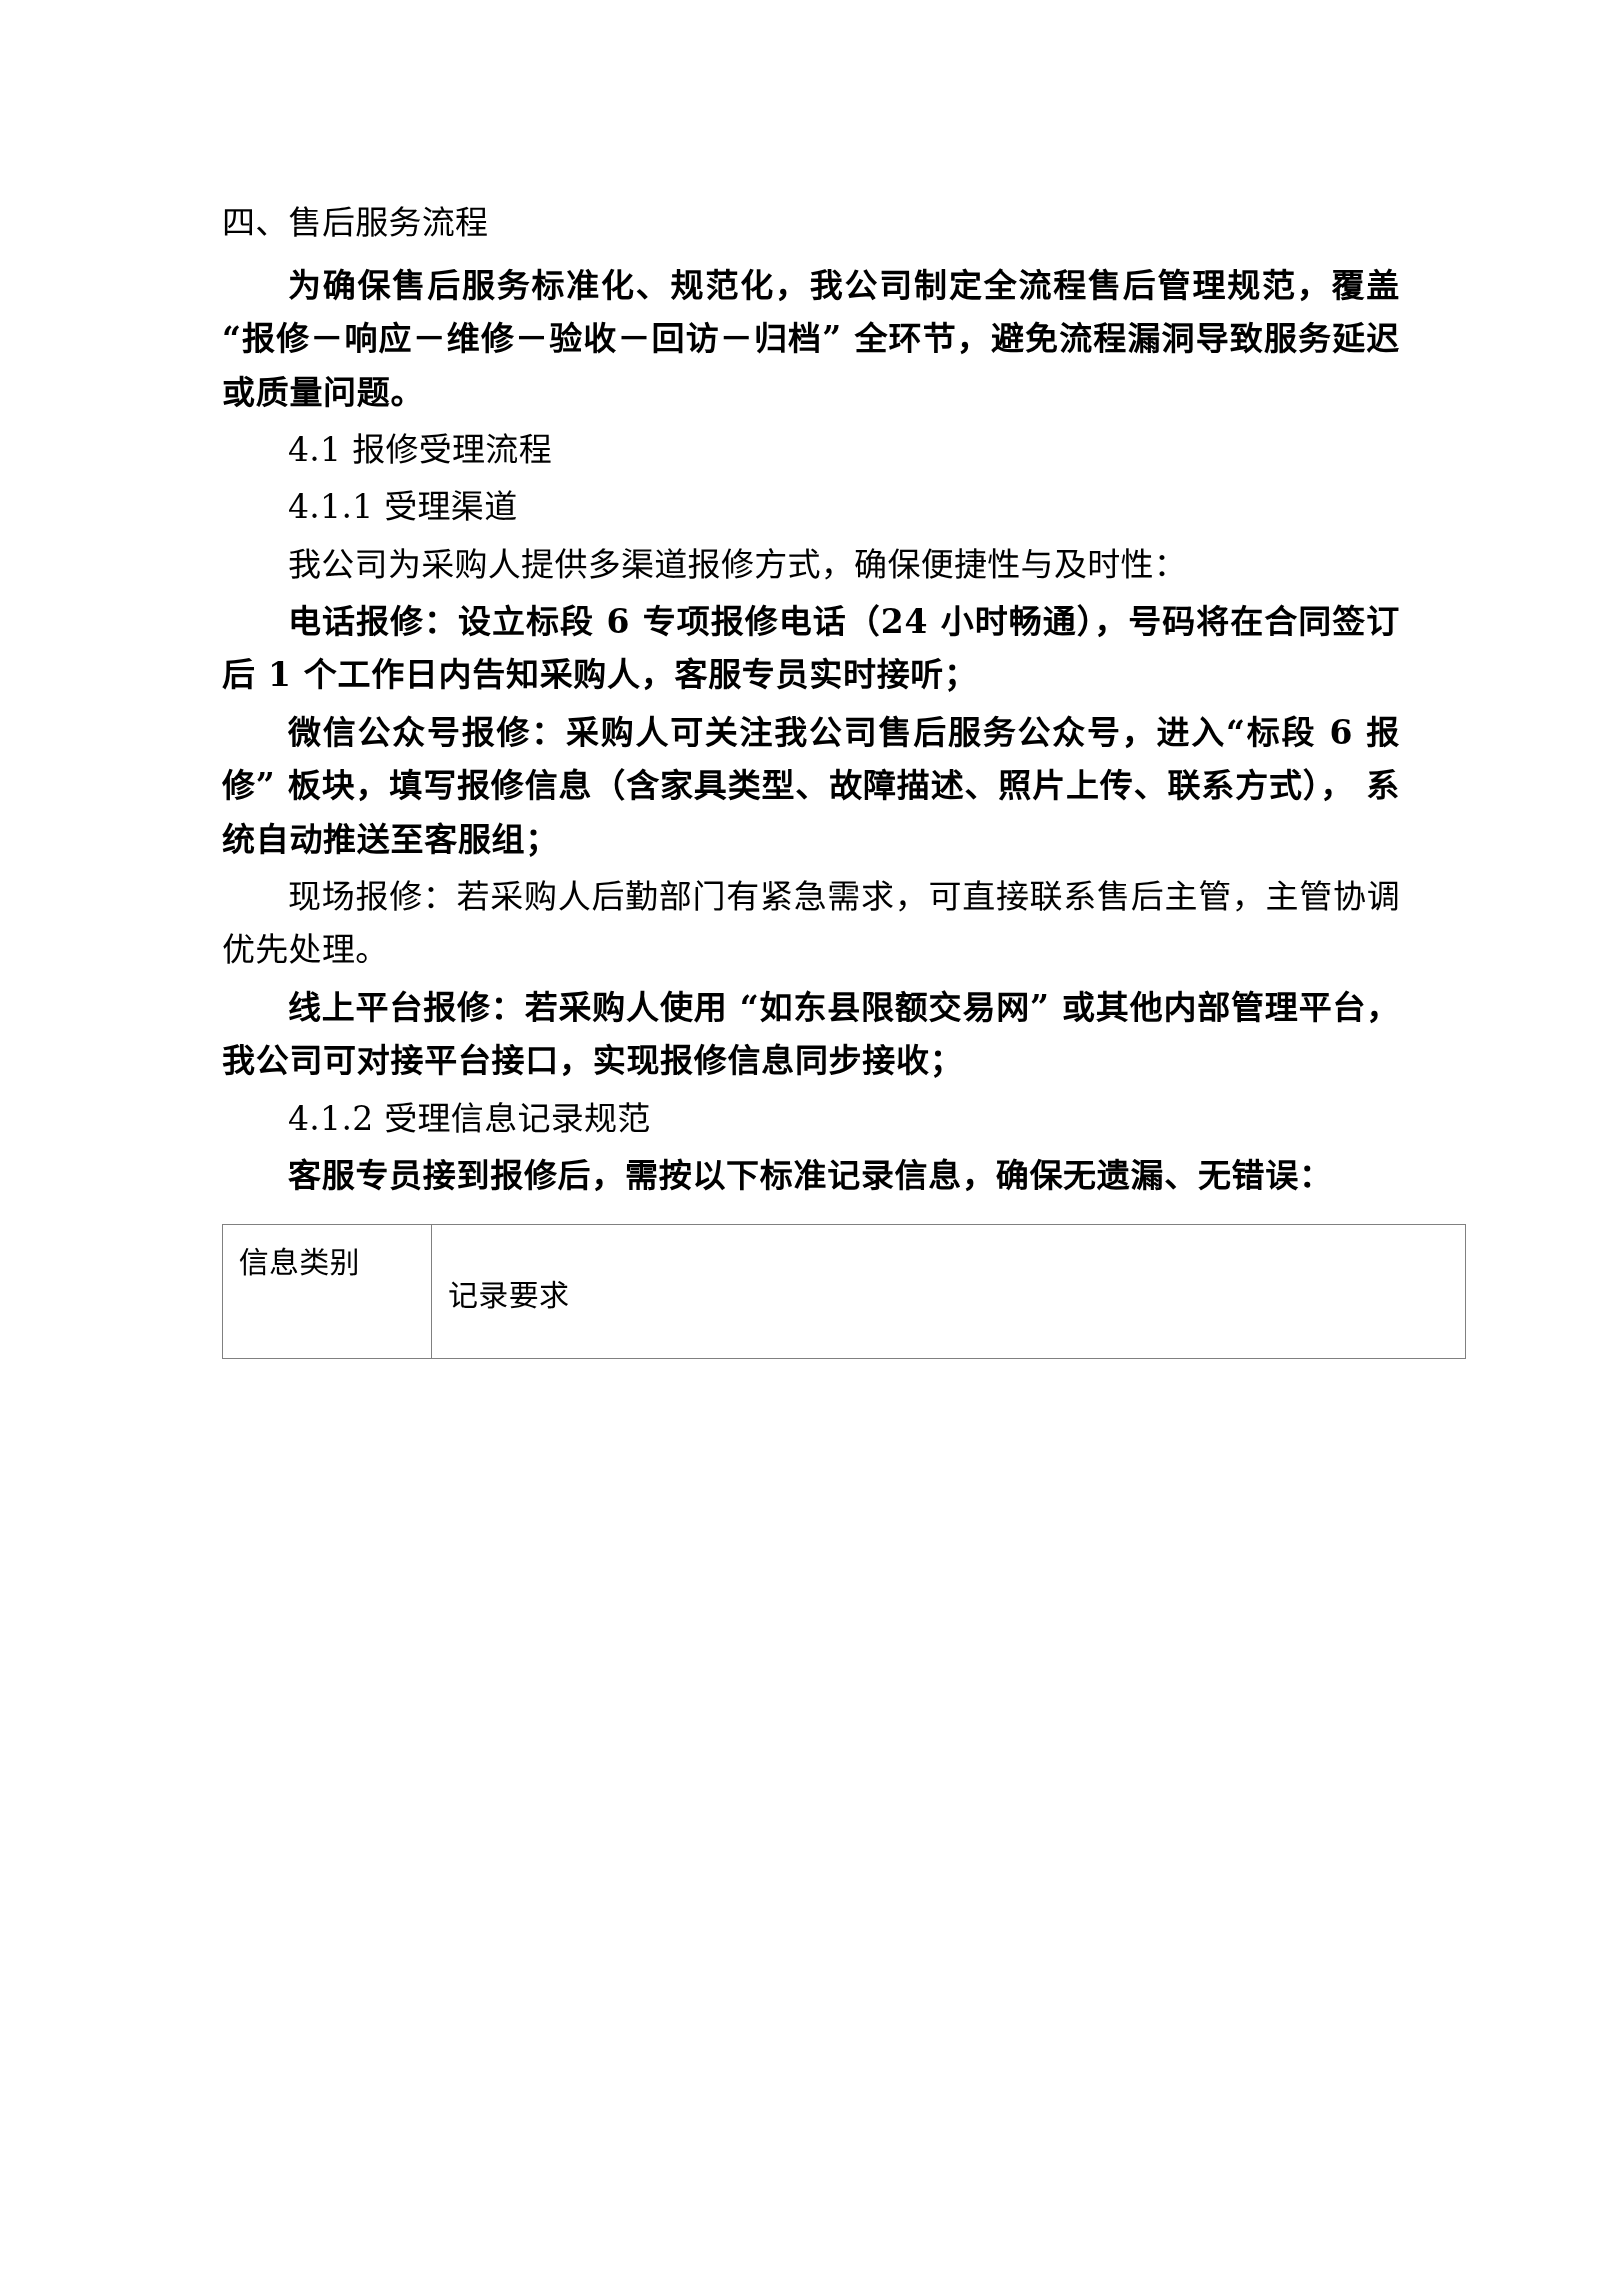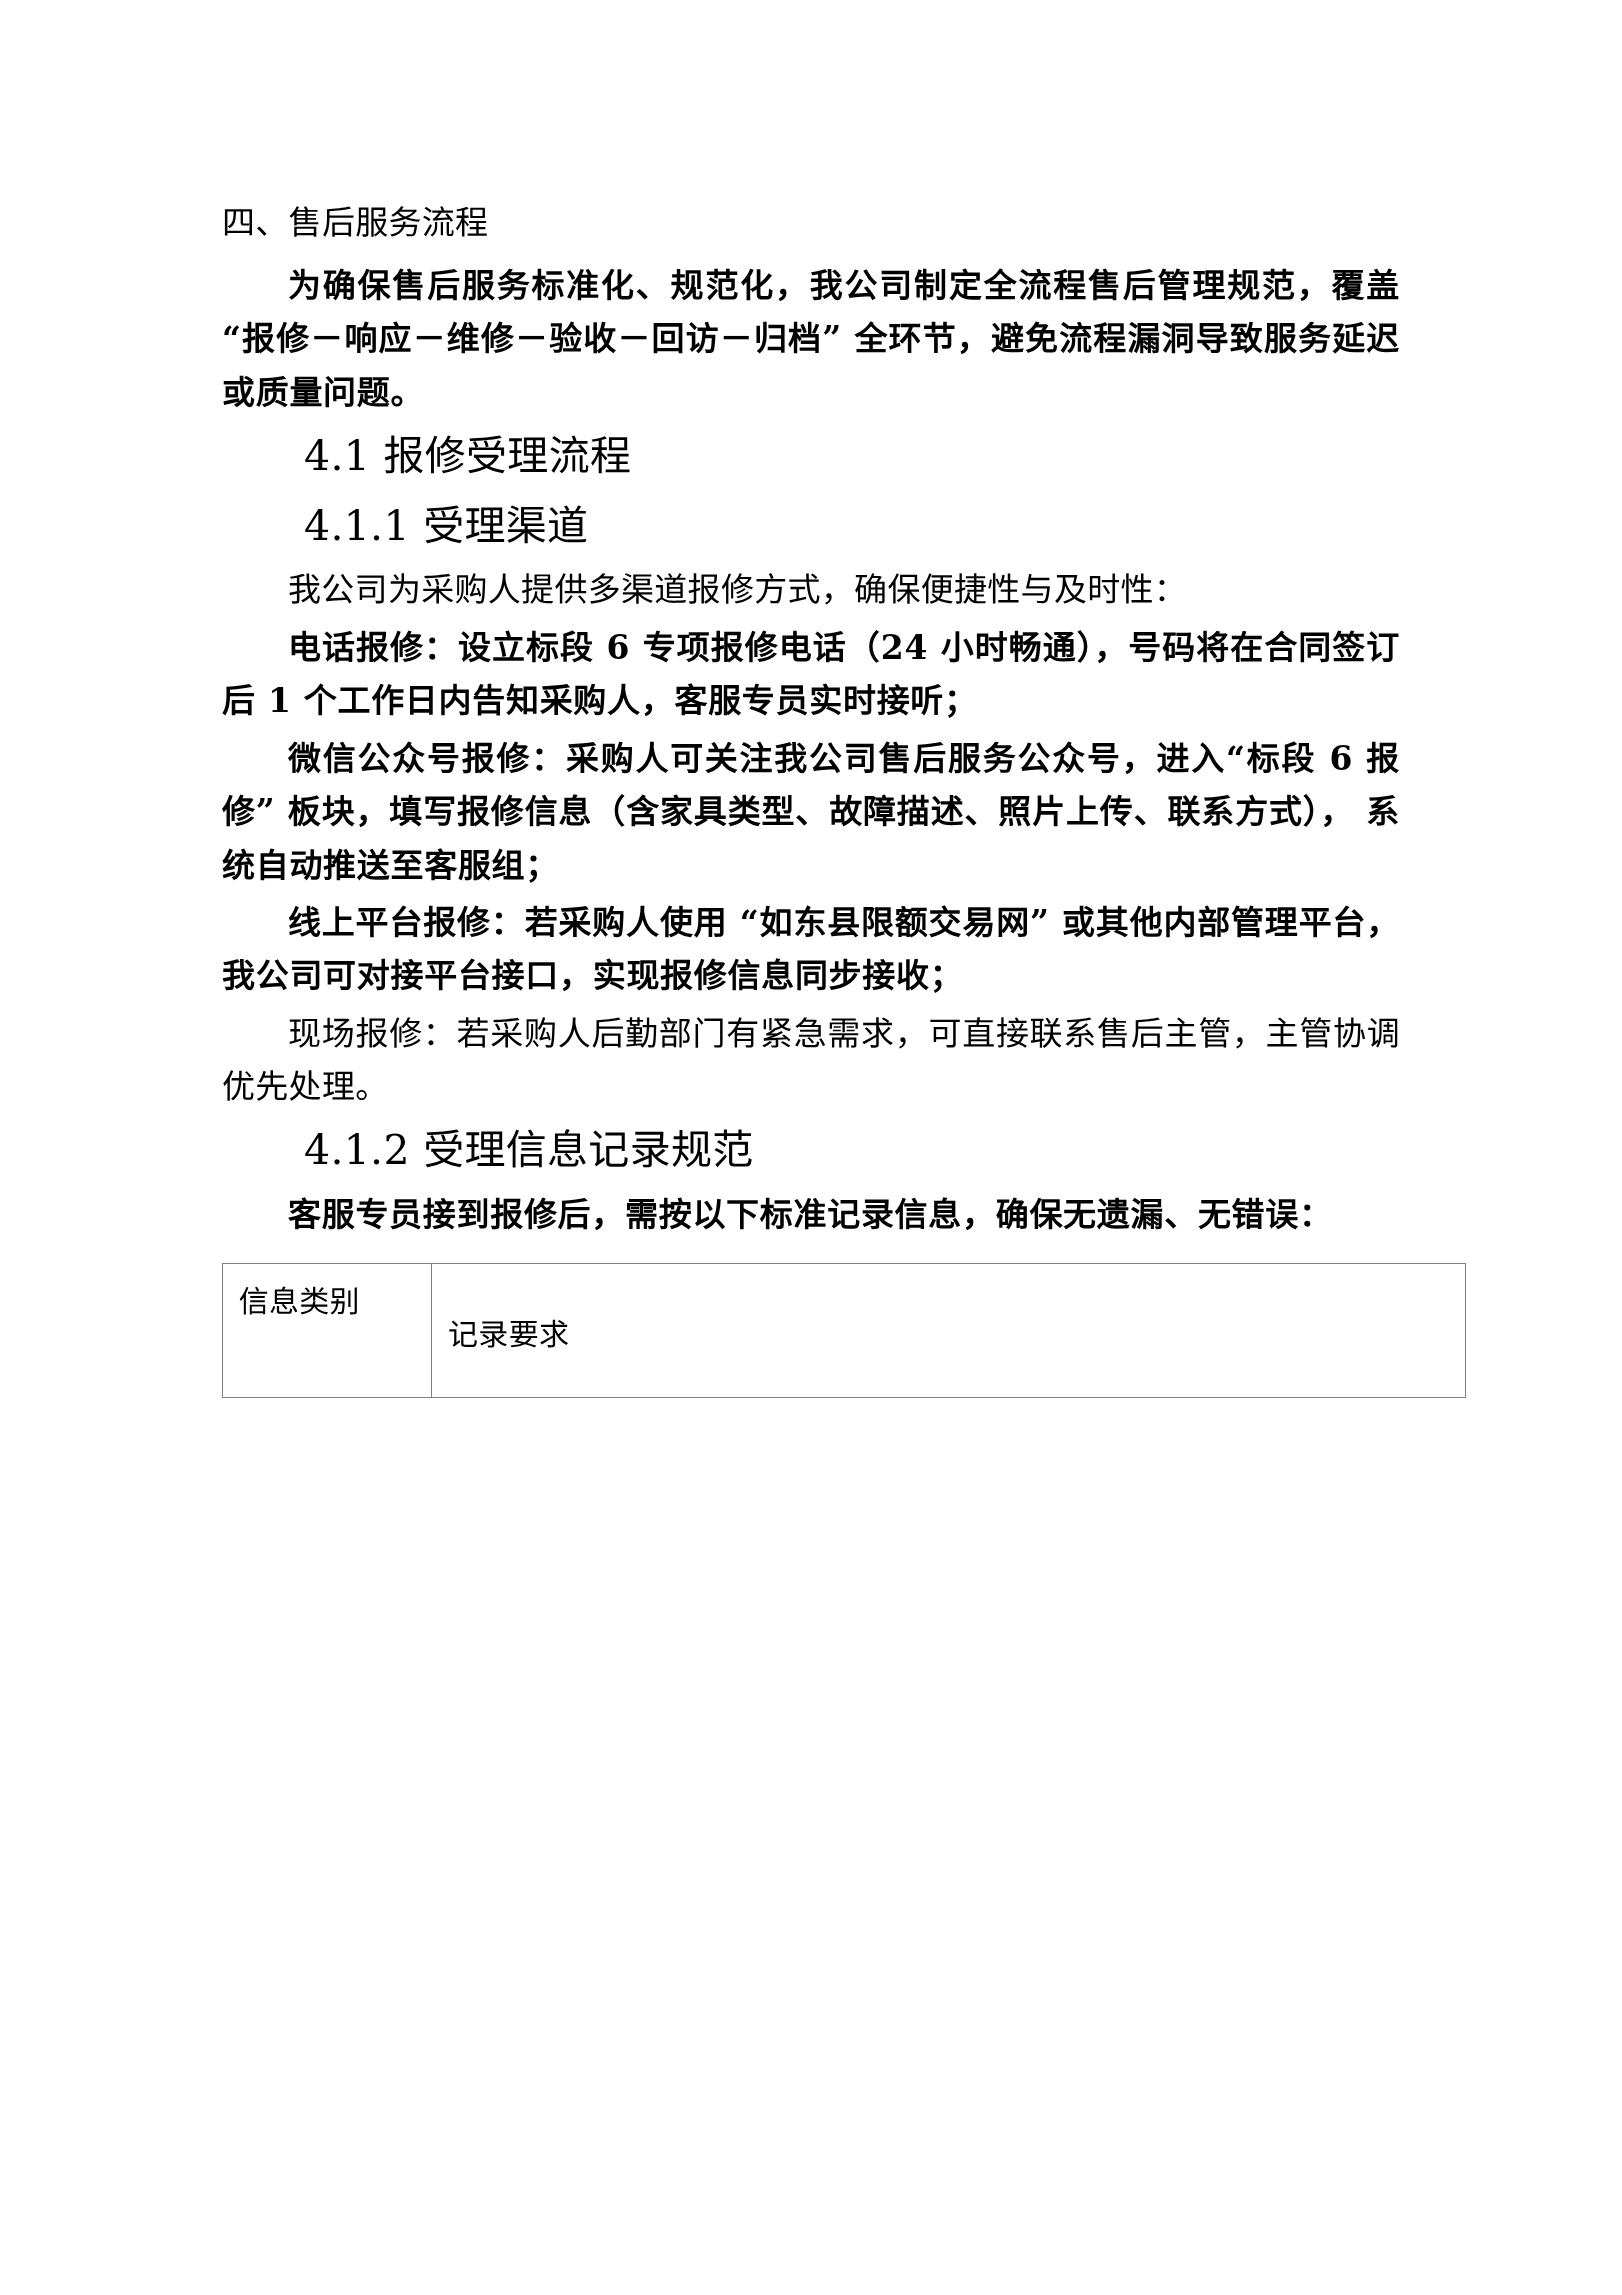--- a/index.html
+++ b/index.html
@@ -40,21 +40,21 @@
     margin: 0 0 3.9px 0;
     text-indent: 2em;
     text-align: justify;
     text-justify: inter-ideograph;
   }
   .para-loose {
     letter-spacing: 0.7px;
     font-weight: bold;
   }
   .subhead {
-    font-size: 41px;
+    font-size: 33px;
     line-height: 1.62;
     margin: 0 0 3.9px 0;
     text-indent: 2em;
     text-align: left;
   }
   .info-table {
     margin-top: 22px;
     border-collapse: collapse;
     width: 1178px;
     table-layout: fixed;
@@ -99,23 +99,23 @@
 
     <p class="subhead">4.1.1 受理渠道</p>
 
     <p class="para">我公司为采购人提供多渠道报修方式，确保便捷性与及时性：</p>
 
     <p class="para para-loose">电话报修：设立标段 6 专项报修电话（24 小时畅通），号码将在合同签订后 1 个工作日内告知采购人，客服专员实时接听；</p>
 
     <p class="para para-loose">微信公众号报修：采购人可关注我公司售后服务公众号，进入“标段 6 报修” 板块，填写报修信息（含家具类型、故障描述、照片上传、联系方式）， 系统自动推送至客服组；</p>
 
 
+    <p class="para">现场报修：若采购人后勤部门有紧急需求，可直接联系售后主管，主管协调优先处理。</p>
+
     <p class="para para-loose">线上平台报修：若采购人使用 “如东县限额交易网” 或其他内部管理平台，我公司可对接平台接口，实现报修信息同步接收；</p>
-
-    <p class="para">现场报修：若采购人后勤部门有紧急需求，可直接联系售后主管，主管协调优先处理。</p>
 
     <p class="subhead">4.1.2 受理信息记录规范</p>
 
     <p class="para para-loose">客服专员接到报修后，需按以下标准记录信息，确保无遗漏、无错误：</p>
 
     <table class="info-table">
       <tbody>
         <tr>
           <td class="col-type">信息类别</td>
           <td class="col-req">记录要求</td>

